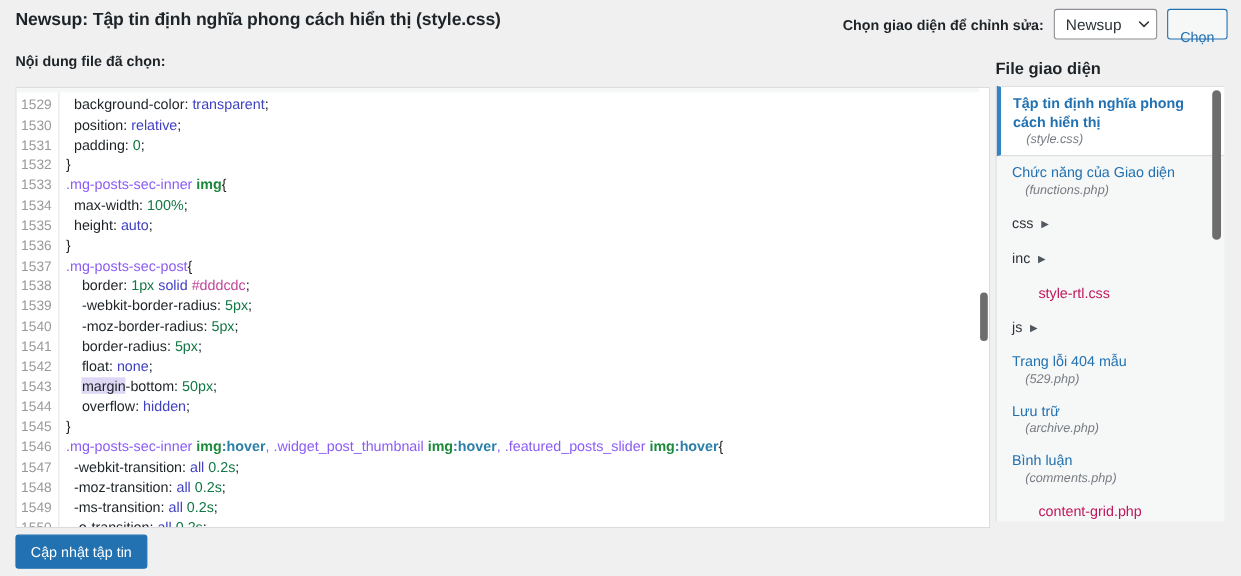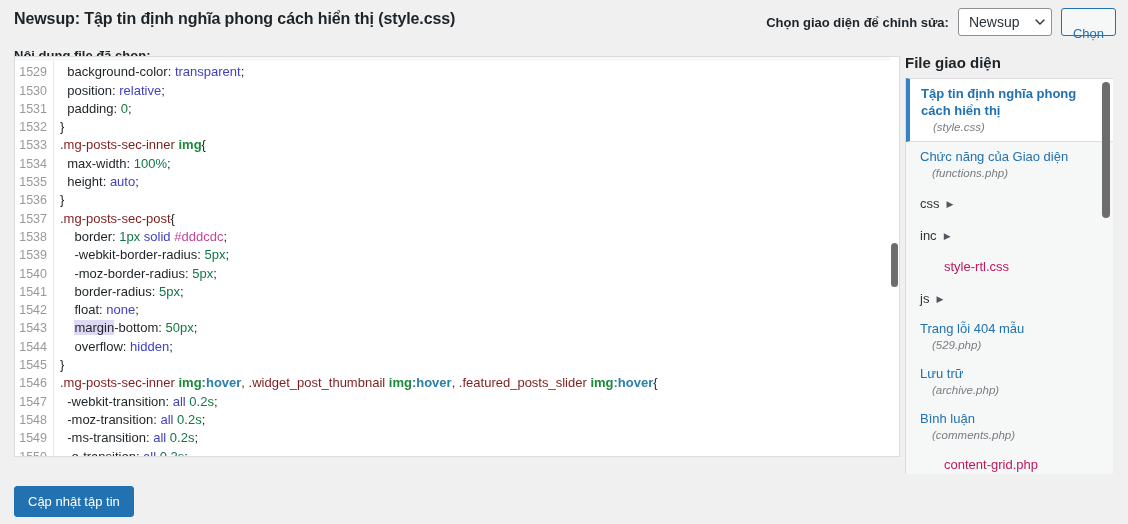--- a/index.html
+++ b/index.html
@@ -86,21 +86,21 @@
     top: 48px;
     font-size: 13px;
     font-weight: bold;
     color: #1d2327;
   }
 
   
   .editor-wrap {
     position: absolute;
     left: 14px;
-    top: 56px;
+    top: 79px;
     width: 886px;
     height: 401px;
     background: #fff;
     border: 1px solid #dcdcde;
     box-sizing: border-box;
     overflow: hidden;
   }
   .editor-top-fade {
     position: absolute;
     left: 0; top: 0; right: 0;
@@ -154,21 +154,21 @@
     font-size: 13px;
     color: #1d2327;
     overflow: hidden;
   }
   .tk-prop   { color: #1d2327; }
   .tk-val    { color: #4040c2; }
   .tk-num    { color: #117744; }
   .tk-hash   { color: #c2459b; }
   .tk-tag    { color: #1a8a3a; font-weight: bold; }
   .tk-pseudo { color: #2b7fa8; font-weight: bold; }
-  .tk-sel    { color: #7f1d1d; }
+  .tk-sel    { color: #8b5cf6; }
   .tk-punct  { color: #1d2327; }
   .tk-sel-hl { background: #ded8f5; }
 
   .editor-scrollbar {
     position: absolute;
     right: 0;
     top: 0;
     bottom: 0;
     width: 9px;
     background: #ffffff;

